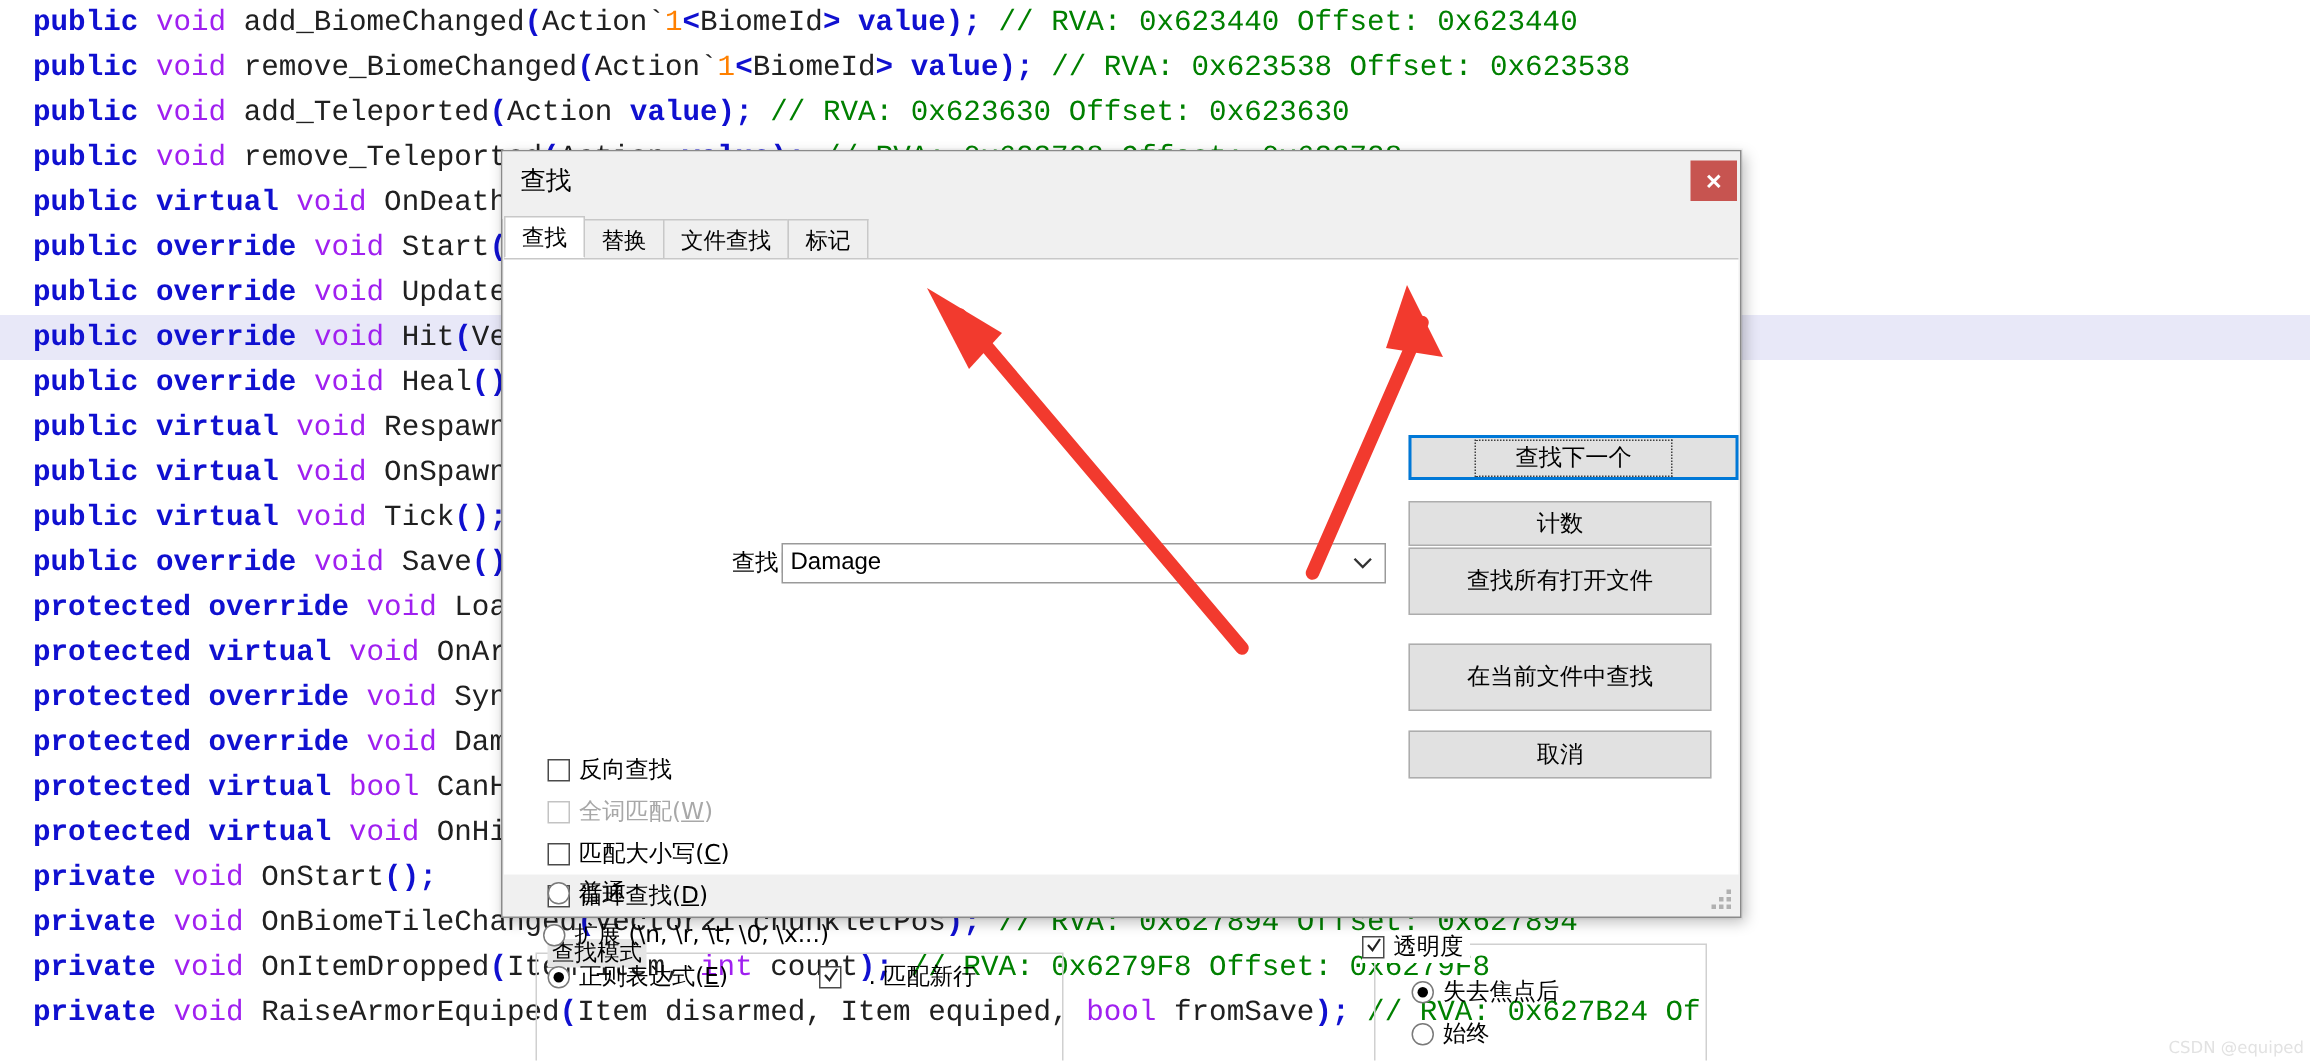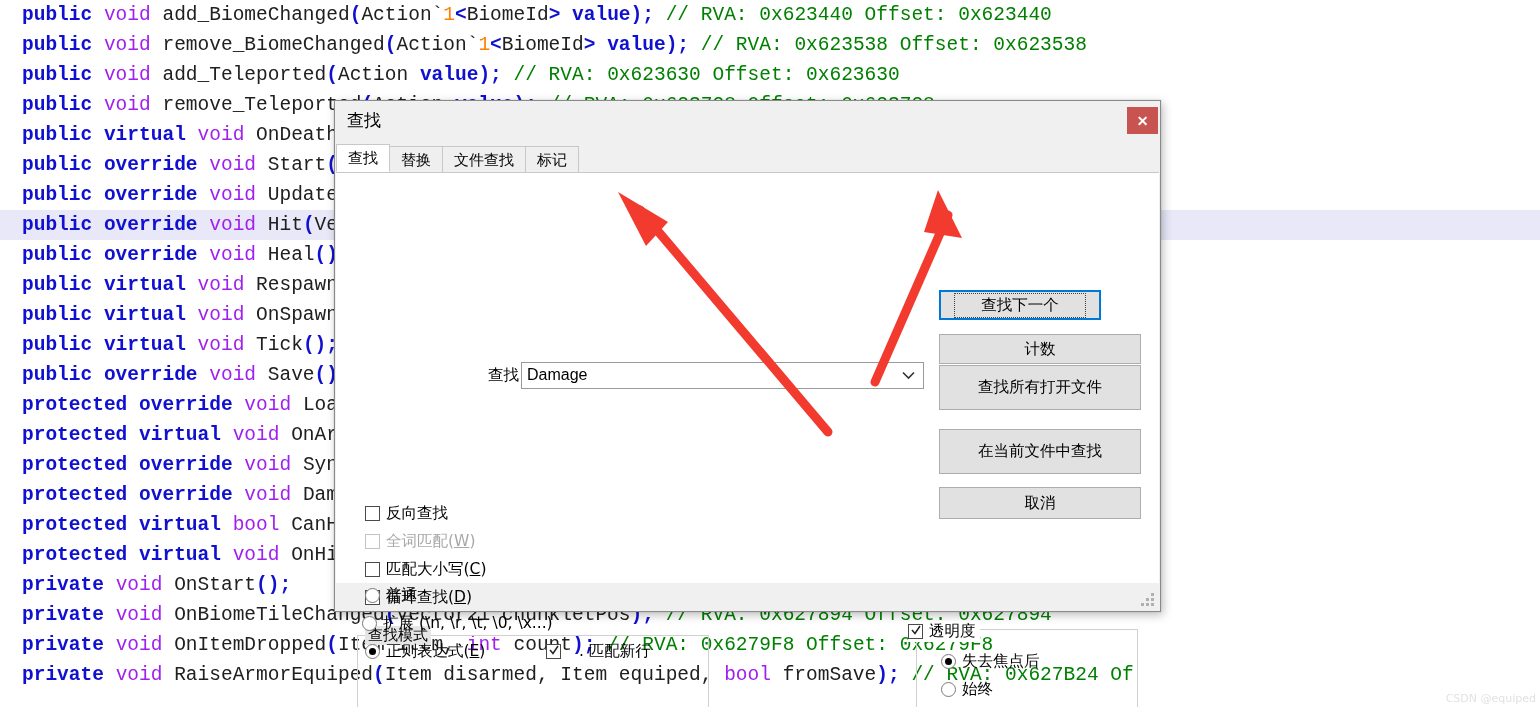--- a/index.html
+++ b/index.html
@@ -280,21 +280,21 @@
           </span>
           <span class="rdlabel">失去焦点后</span>
         </div>
         <div class="rdrow" style="left: 605px; top: 506px;">
           <span class="radio"></span>
           <span class="rdlabel">始终</span>
         </div>
       </div>
 
     <div id="buttons">
-        <div class="btn default" style="left: 603px; top: 117px; width: 162px; height: 30px;">
+        <div class="btn default" style="left: 603px; top: 117px; width: 220px; height: 30px;">
           <span class="inner">查找下一个</span>
         </div>
         <div class="btn" style="left: 603px; top: 161px; width: 202px; height: 30px;">计数</div>
         <div class="btn" style="left: 603px; top: 192px; width: 202px; height: 45px;">查找所有打开文件</div>
         <div class="btn" style="left: 603px; top: 256px; width: 202px; height: 45px;">在当前文件中查找</div>
         <div class="btn" style="left: 603px; top: 314px; width: 202px; height: 32px;">取消</div>
       </div>
   </div>
 
   <div id="grip">

